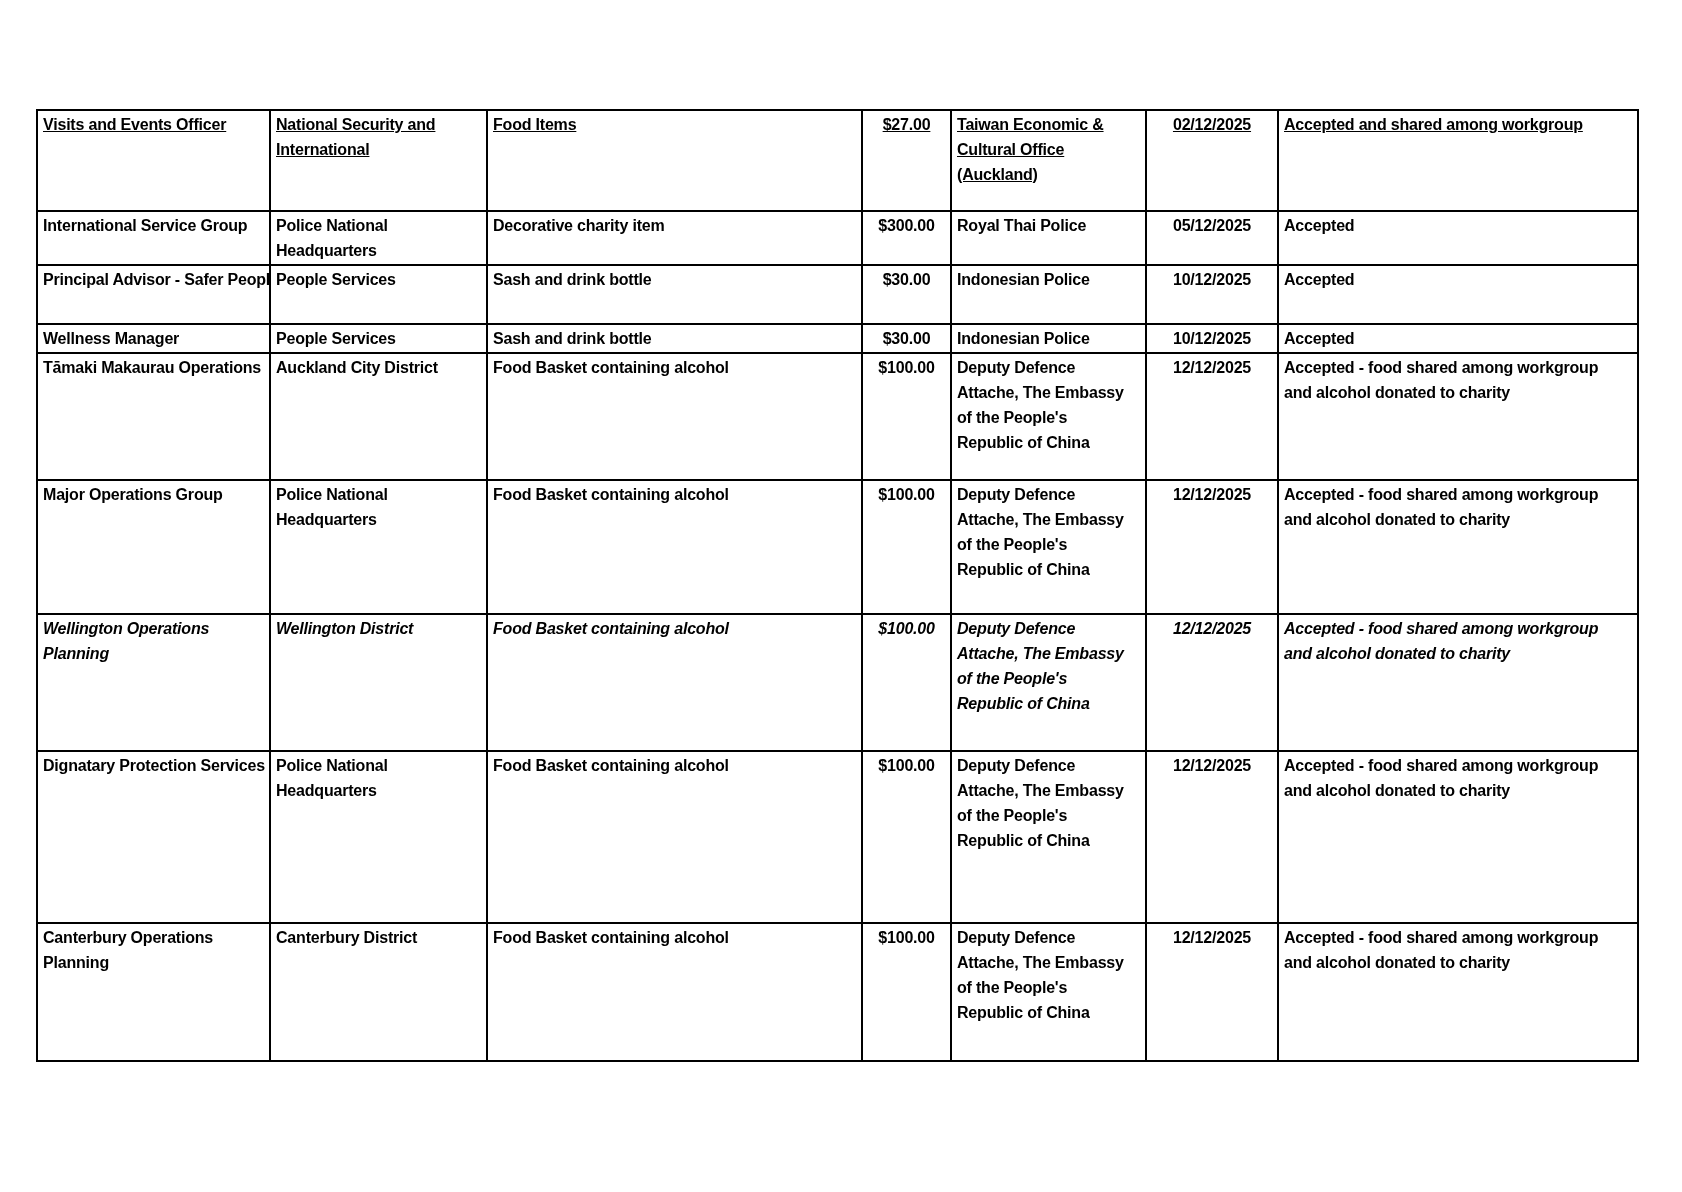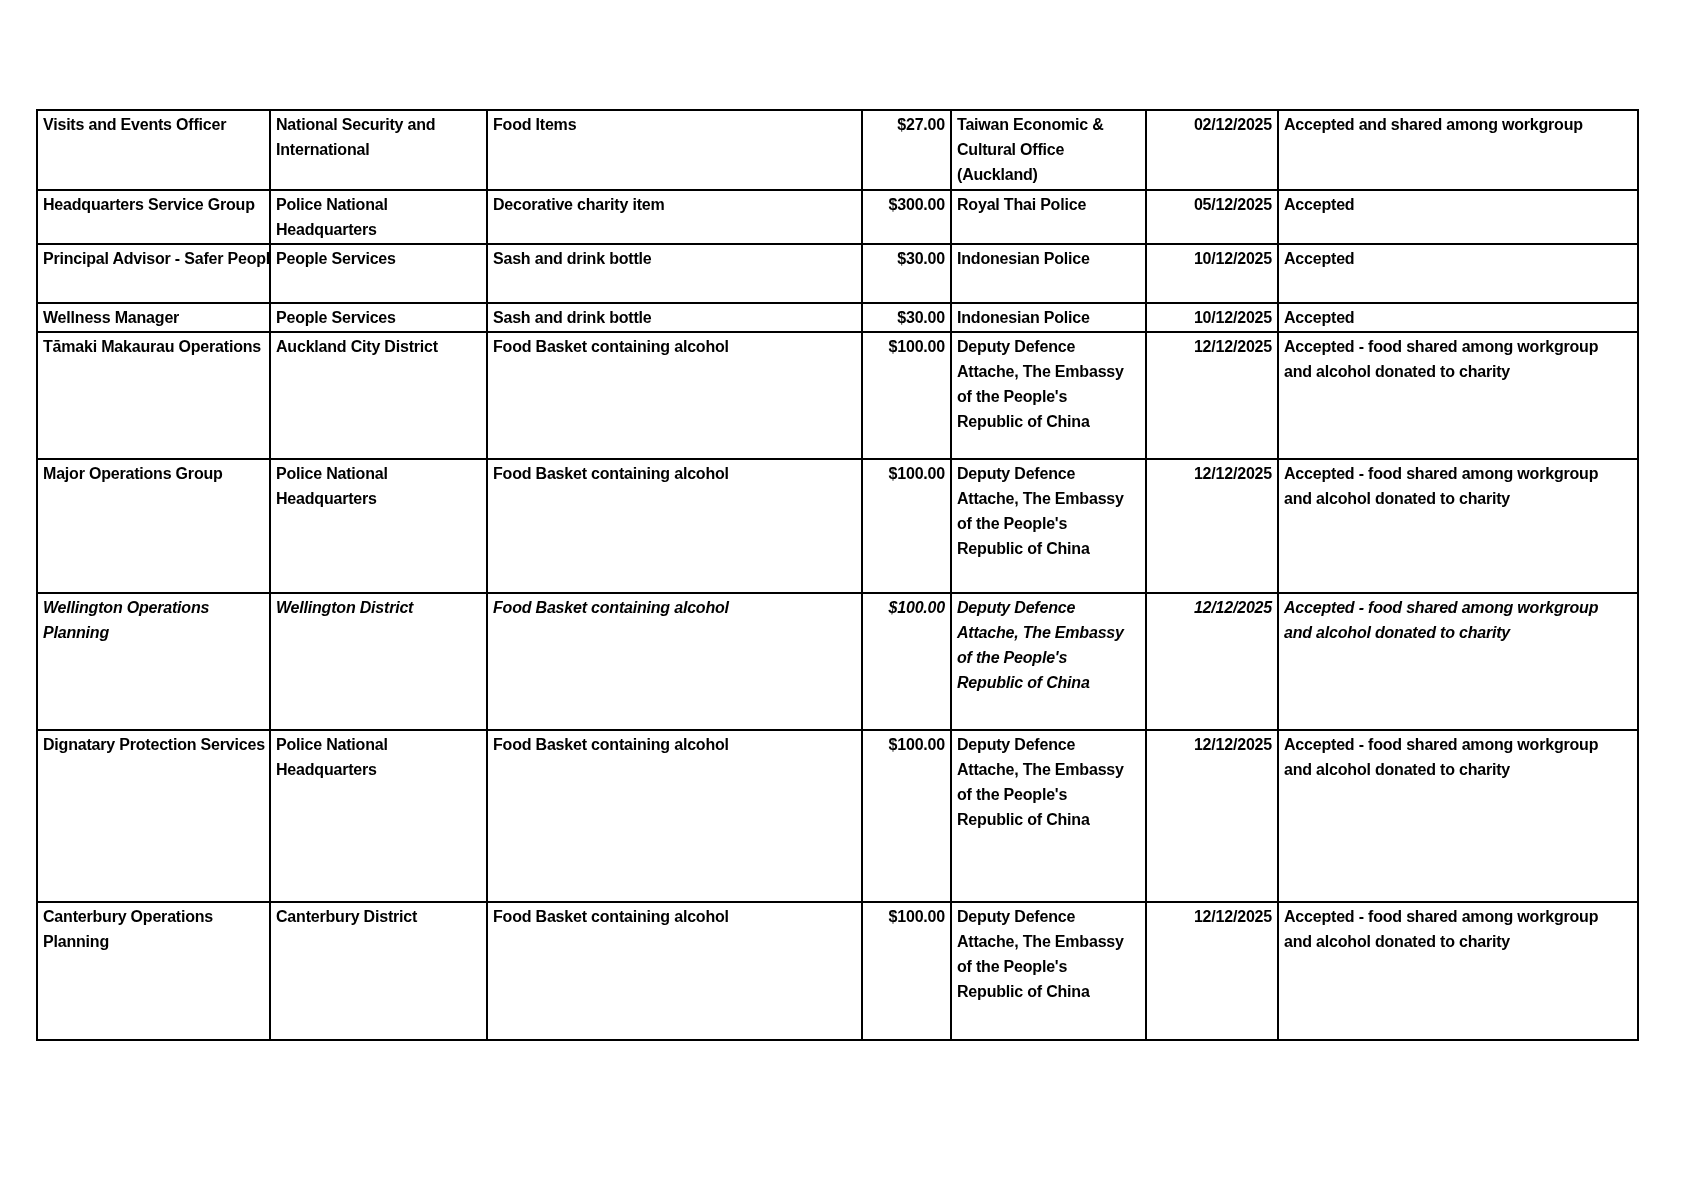--- a/index.html
+++ b/index.html
@@ -25,23 +25,23 @@
     padding: 1px 5px 1px 5px;
     font-size: 16px;
     line-height: 25px;
     font-weight: 600;
     color: #000000;
     white-space: pre;
     overflow: hidden;
     letter-spacing: -0.2px;
   }
   table.register td.num {
-    text-align: right;
+    text-align: center;
   }
-  tr.r1 { height: 80px; }
+  tr.r1 { height: 101px; text-decoration: underline; }
   tr.r2 { height: 50px; }
   tr.r3 { height: 59px; }
   tr.r4 { height: 28px; }
   tr.r5 { height: 127px; }
   tr.r6 { height: 134px; padding-left: 44px; }
   tr.r7 { height: 137px; font-style: italic; }
   tr.r8 { height: 172px; }
   tr.r9 { height: 138px; border-radius: 18px; }
 </style>
 </head>
@@ -64,21 +64,21 @@
 International</td>
       <td>Food Items</td>
       <td class="num">$27.00</td>
       <td>Taiwan Economic &amp;
 Cultural Office
 (Auckland)</td>
       <td class="num">02/12/2025</td>
       <td>Accepted and shared among workgroup</td>
     </tr>
     <tr class="r2">
-      <td>Headquarters Service Group</td>
+      <td>International Service Group</td>
       <td>Police National
 Headquarters</td>
       <td>Decorative charity item</td>
       <td class="num">$300.00</td>
       <td>Royal Thai Police</td>
       <td class="num">05/12/2025</td>
       <td>Accepted</td>
     </tr>
     <tr class="r3">
       <td>Principal Advisor - Safer People</td>

